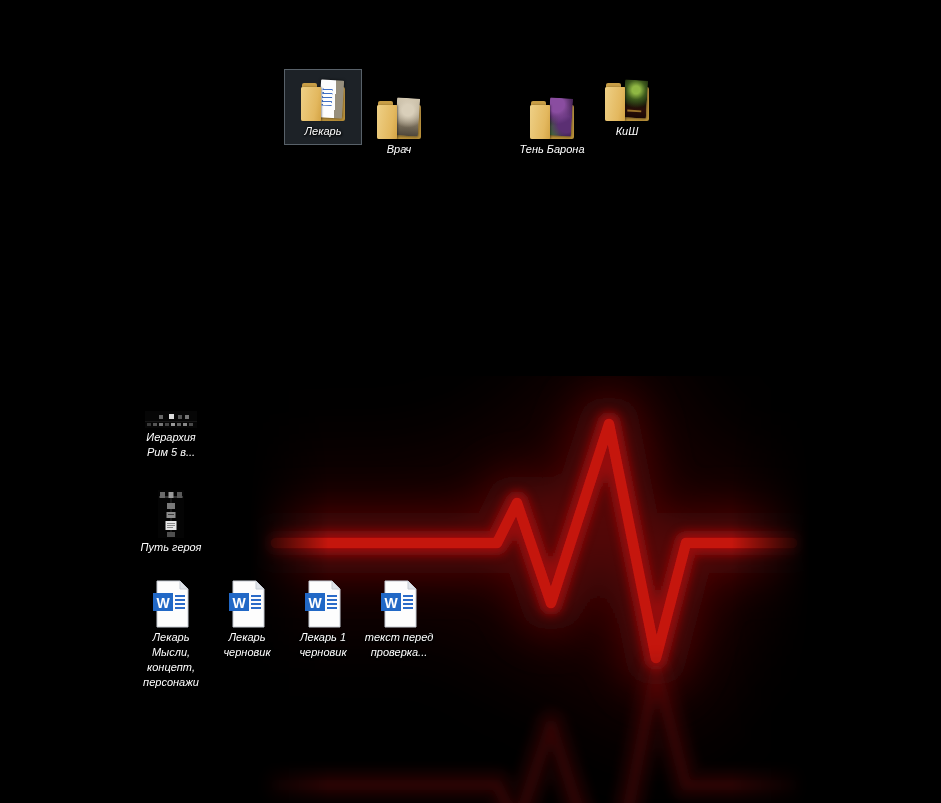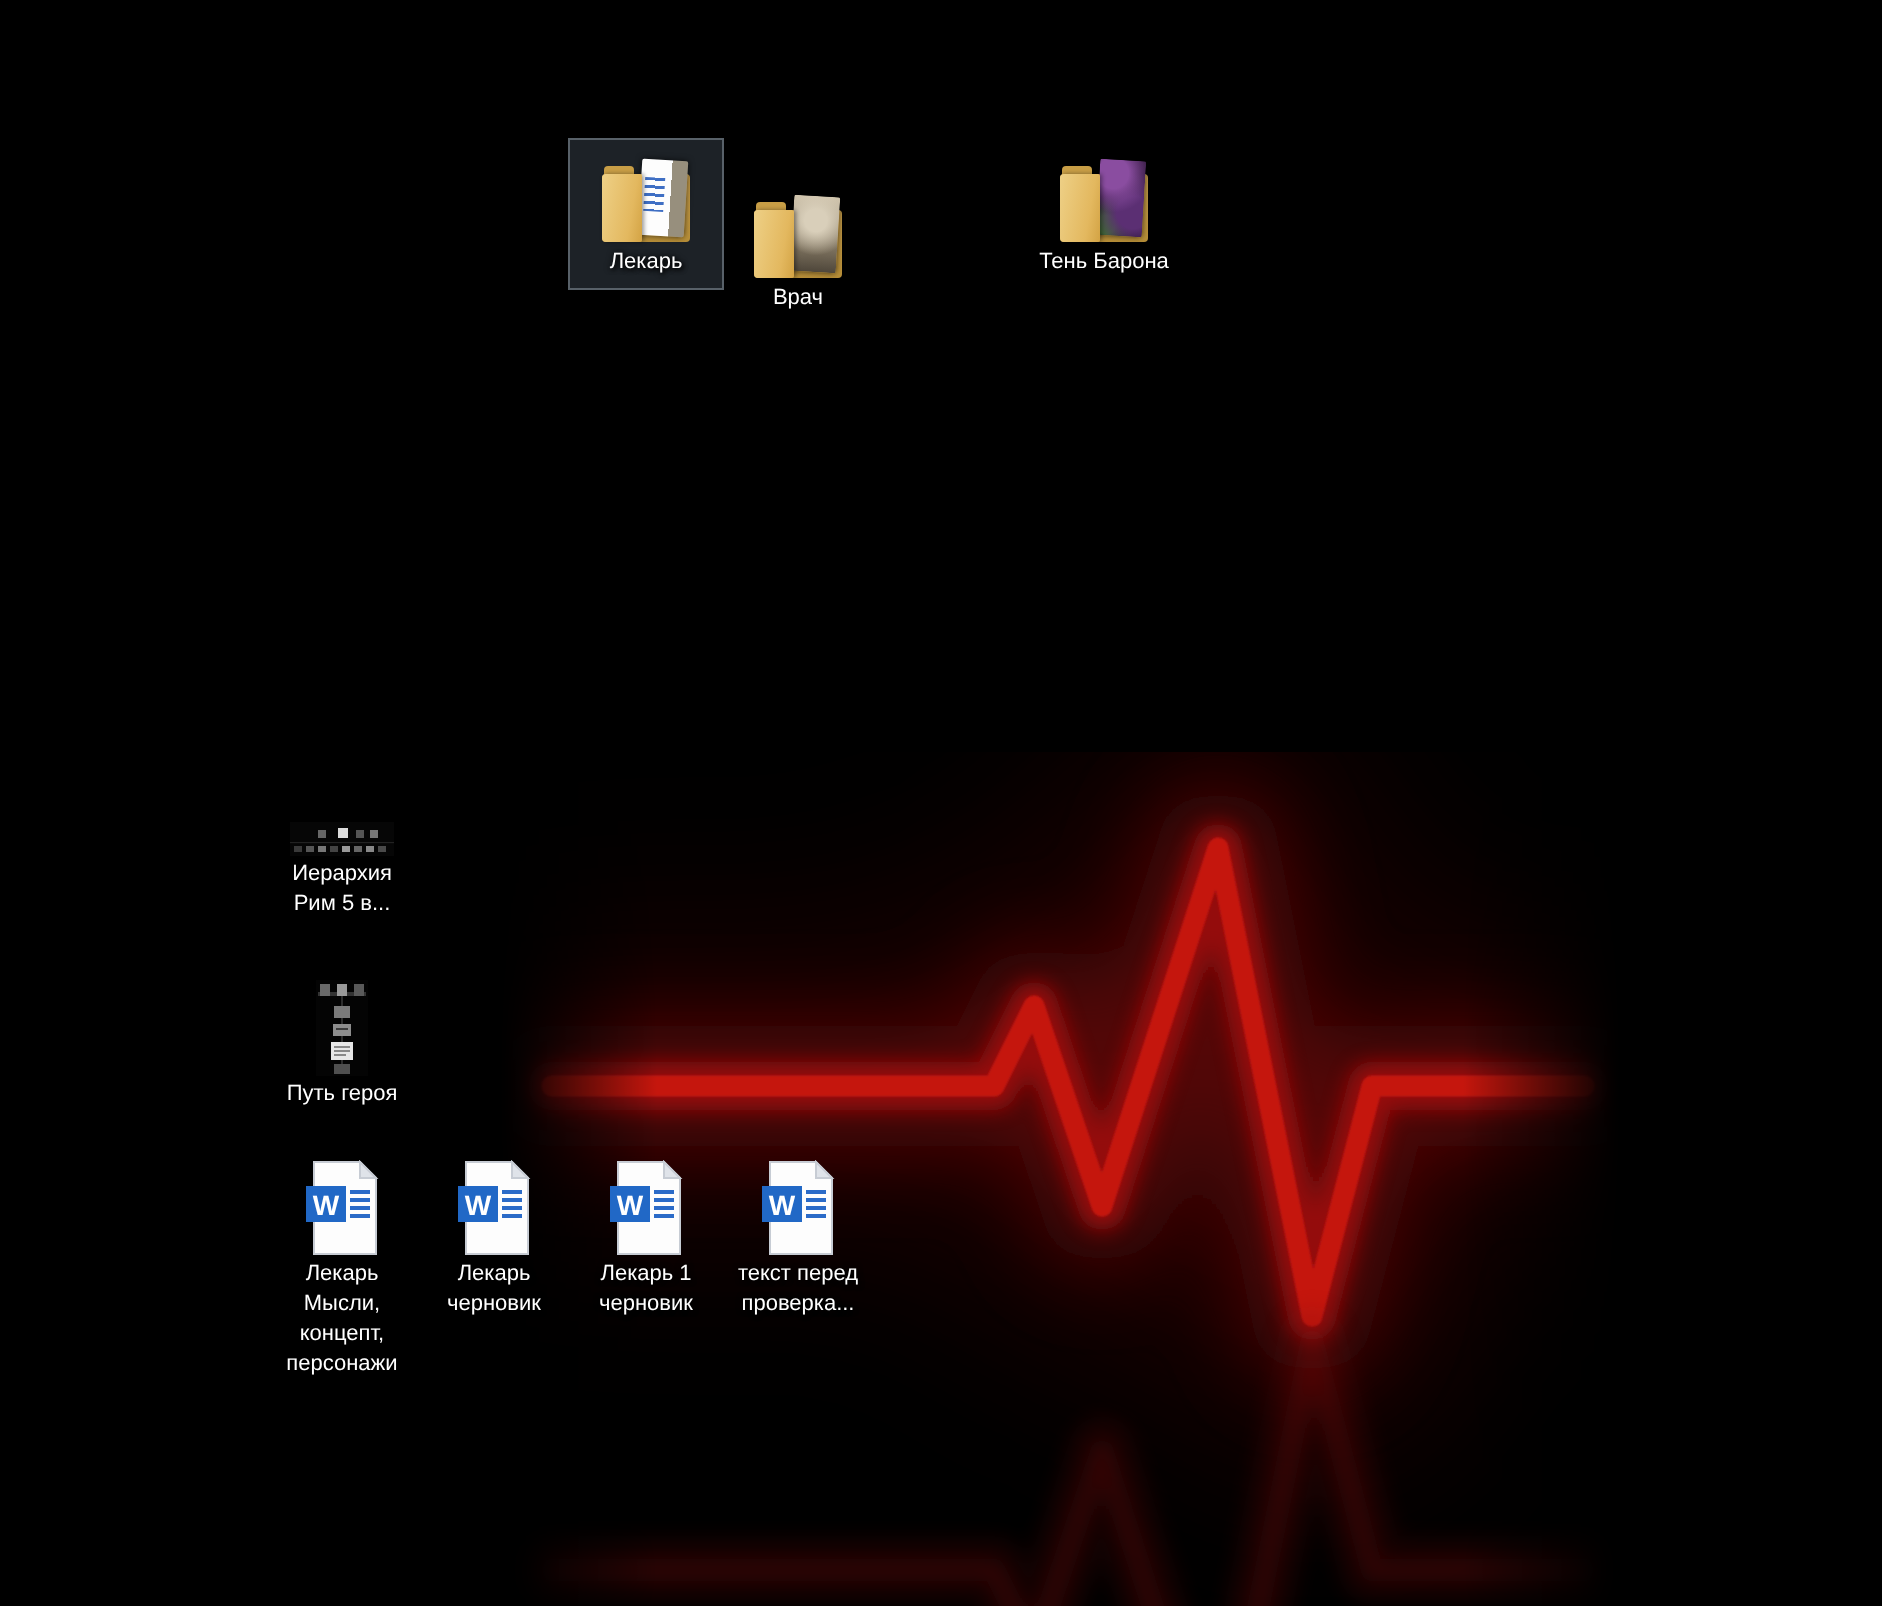--- a/index.html
+++ b/index.html
@@ -5,21 +5,21 @@
   html,body{margin:0;padding:0;background:#000;}
   #screen{position:relative;width:941px;height:803px;background:#000;overflow:hidden;
           font-family:"Liberation Sans",sans-serif;}
   #wallpaper{position:absolute;left:0;top:0;}
 
   
   .slot{position:absolute;width:76px;text-align:center;cursor:default;z-index:5;}
   .art{height:52px;display:flex;align-items:flex-end;justify-content:center;}
   .art.short{height:26px;}
   .label{margin-top:2px;font-size:11px;line-height:15px;color:#fff;white-space:pre-line;
-         text-shadow:1px 1px 2px #000,0 0 3px rgba(0,0,0,.9);}
+         text-shadow:1px 1px 2px #000,0 0 3px rgba(0,0,0,.9);font-style:italic;}
   .slot.sel{background:rgba(95,112,128,.30);outline:1px solid rgba(160,177,192,.55);
             padding-bottom:5px;}
 
   
   .folder{position:relative;display:block;width:46px;height:42px;}
   .f-back{position:absolute;left:1px;right:1px;top:7px;bottom:1px;border-radius:2px;
           background:linear-gradient(#cda24c,#b88f38);}
   .f-back::before{content:"";position:absolute;top:-4px;left:1px;width:15px;height:6px;
           background:#c89e46;border-radius:2px 2px 0 0;}
   .f-preview{position:absolute;right:3px;top:0;width:23px;height:38px;border-radius:1px;
@@ -110,31 +110,41 @@
       <span class="folder">
         <span class="f-back"></span>
         <span class="f-preview pv-vrach"></span>
         <span class="f-front"></span>
       </span>
     </div>
     <div class="label">Врач</div>
   </div>
 
 
-  <div class="slot" style="left:514px;top:70px;">
+  <div class="slot" style="left:514px;top:88px;">
     <div class="art">
       <span class="folder">
         <span class="f-back"></span>
         <span class="f-preview pv-baron"></span>
         <span class="f-front"></span>
       </span>
     </div>
     <div class="label">Тень Барона</div>
   </div>
 
+  <div class="slot" style="left:589px;top:70px;">
+    <div class="art">
+      <span class="folder">
+        <span class="f-back"></span>
+        <span class="f-preview pv-kish"></span>
+        <span class="f-front"></span>
+      </span>
+    </div>
+    <div class="label">КиШ</div>
+  </div>
 
 
 
   <div class="slot" style="left:133px;top:402px;">
     <div class="art short">
       <svg class="svgicon" width="52" height="17" viewBox="0 0 52 17">
         <rect x="0" y="0" width="52" height="17" fill="#060606"></rect>
         <rect x="0" y="10" width="52" height="0.6" fill="#222"></rect>
         <rect x="14" y="4" width="4" height="4" fill="#666"></rect>
         <rect x="24" y="3" width="5" height="5" fill="#dcdcdc"></rect>

